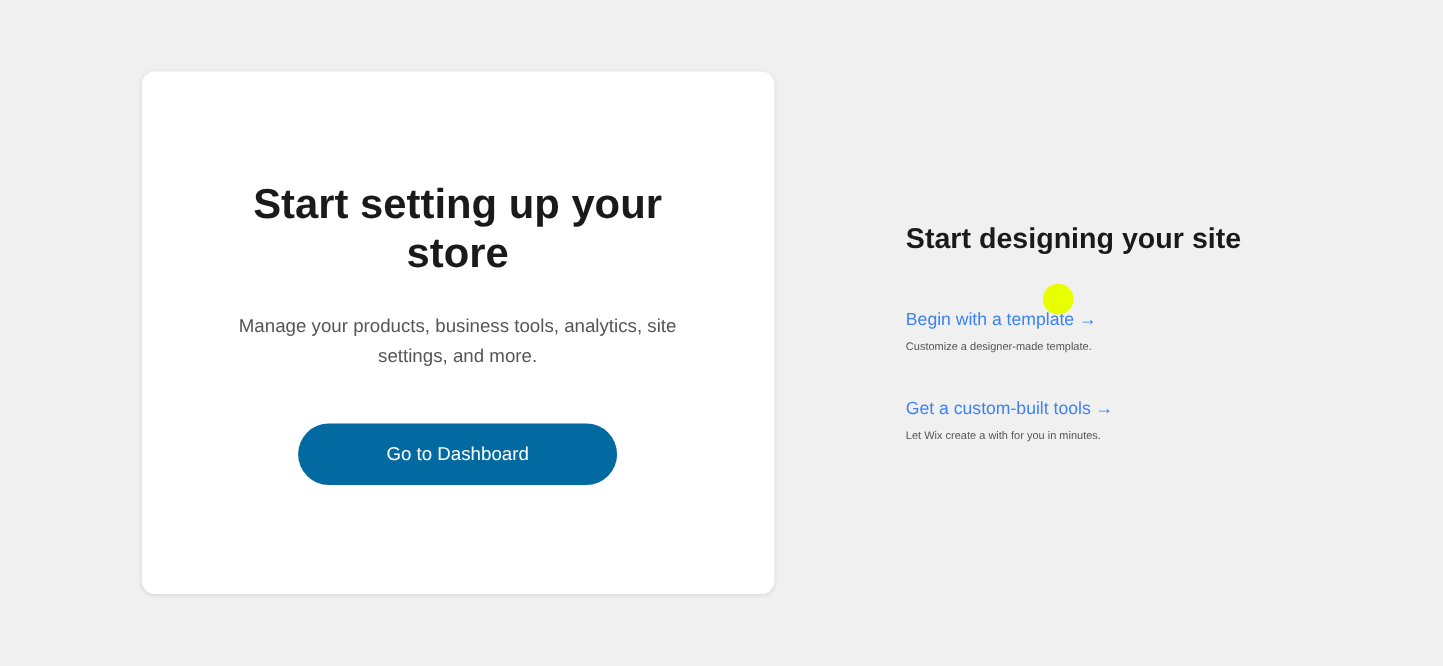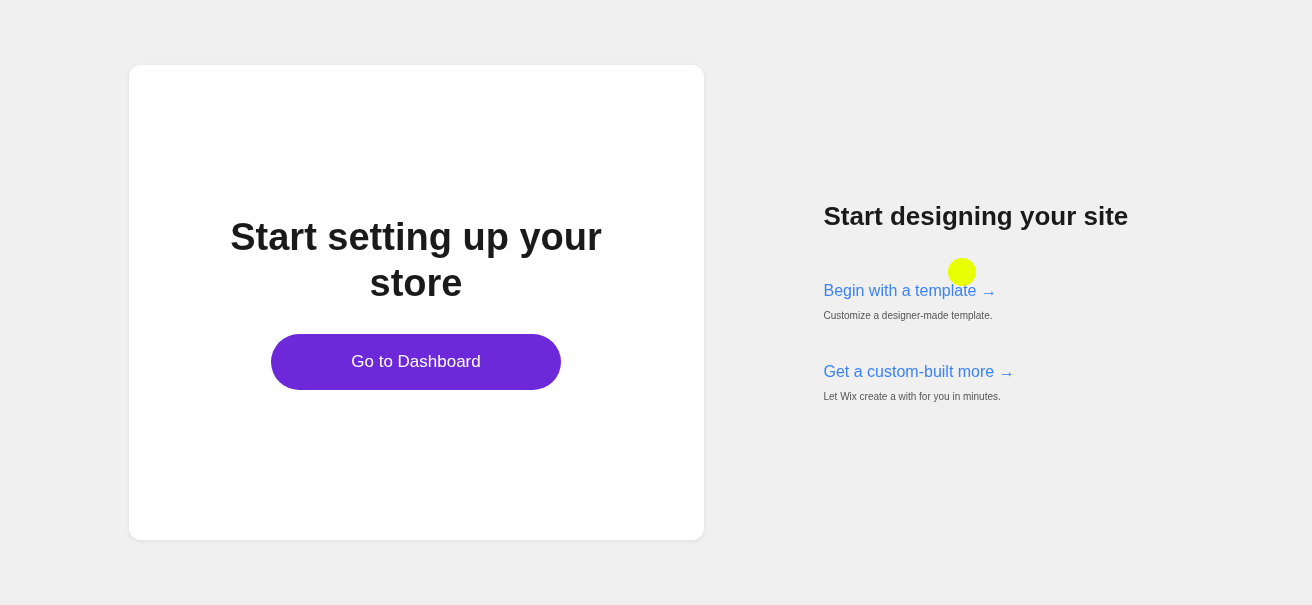--- a/index.html
+++ b/index.html
@@ -51,21 +51,21 @@
     }
 
     .left-card p {
       font-size: 17px;
       color: #555555;
       line-height: 1.6;
       margin-bottom: 48px;
     }
 
     .dashboard-btn {
-      background-color: #6d28d9;
+      background-color: #0369a1;
       color: #ffffff;
       border: none;
       border-radius: 50px;
       padding: 18px 60px;
       font-size: 17px;
       font-weight: 500;
       cursor: pointer;
       width: 290px;
       transition: background-color 0.2s;
     }
@@ -122,32 +122,33 @@
       z-index: 100;
     }
   </style>
 </head>
 <body>
 
 <div class="main-container">
 
   <div class="left-card">
     <h1>Start setting up your store</h1>
+    <p>Manage your products, business tools, analytics, site settings, and more.</p>
     <button class="dashboard-btn">Go to Dashboard</button>
   </div>
 
   <div class="right-section">
     <h2 class="right-header">Start designing your site</h2>
 
     <div class="link-group">
       <a href="#">Begin with a template →</a>
       <p>Customize a designer-made template.</p>
     </div>
 
     <div class="link-group">
-      <a href="#">Get a custom-built more →</a>
+      <a href="#">Get a custom-built tools →</a>
       <p>Let Wix create a with for you in minutes.</p>
     </div>
   </div>
 
 </div>
 
 <div class="cursor-indicator"></div>
 
 </body></html>

